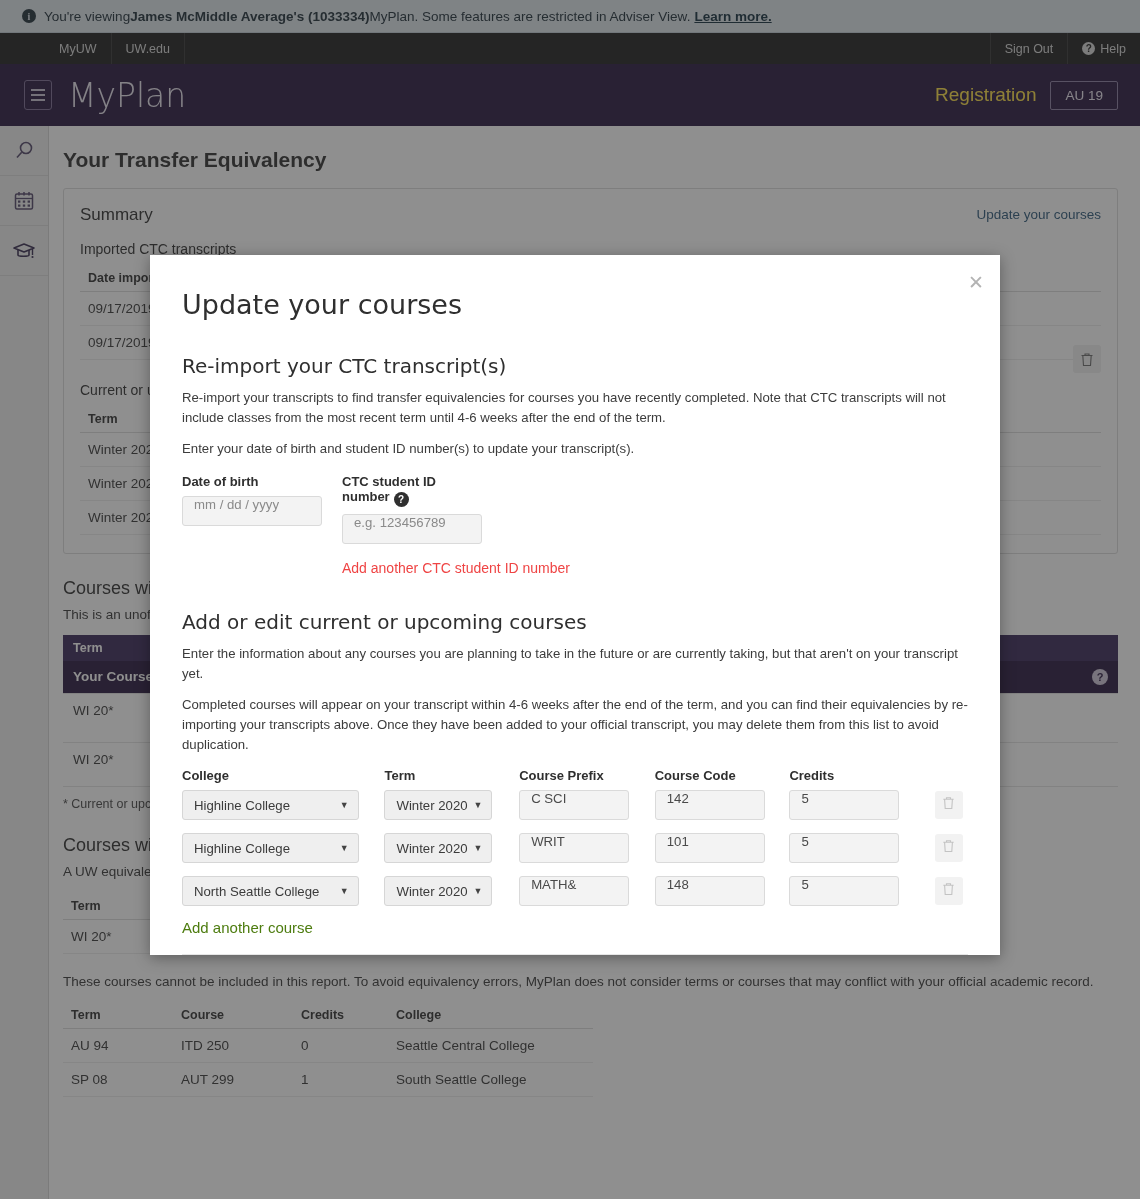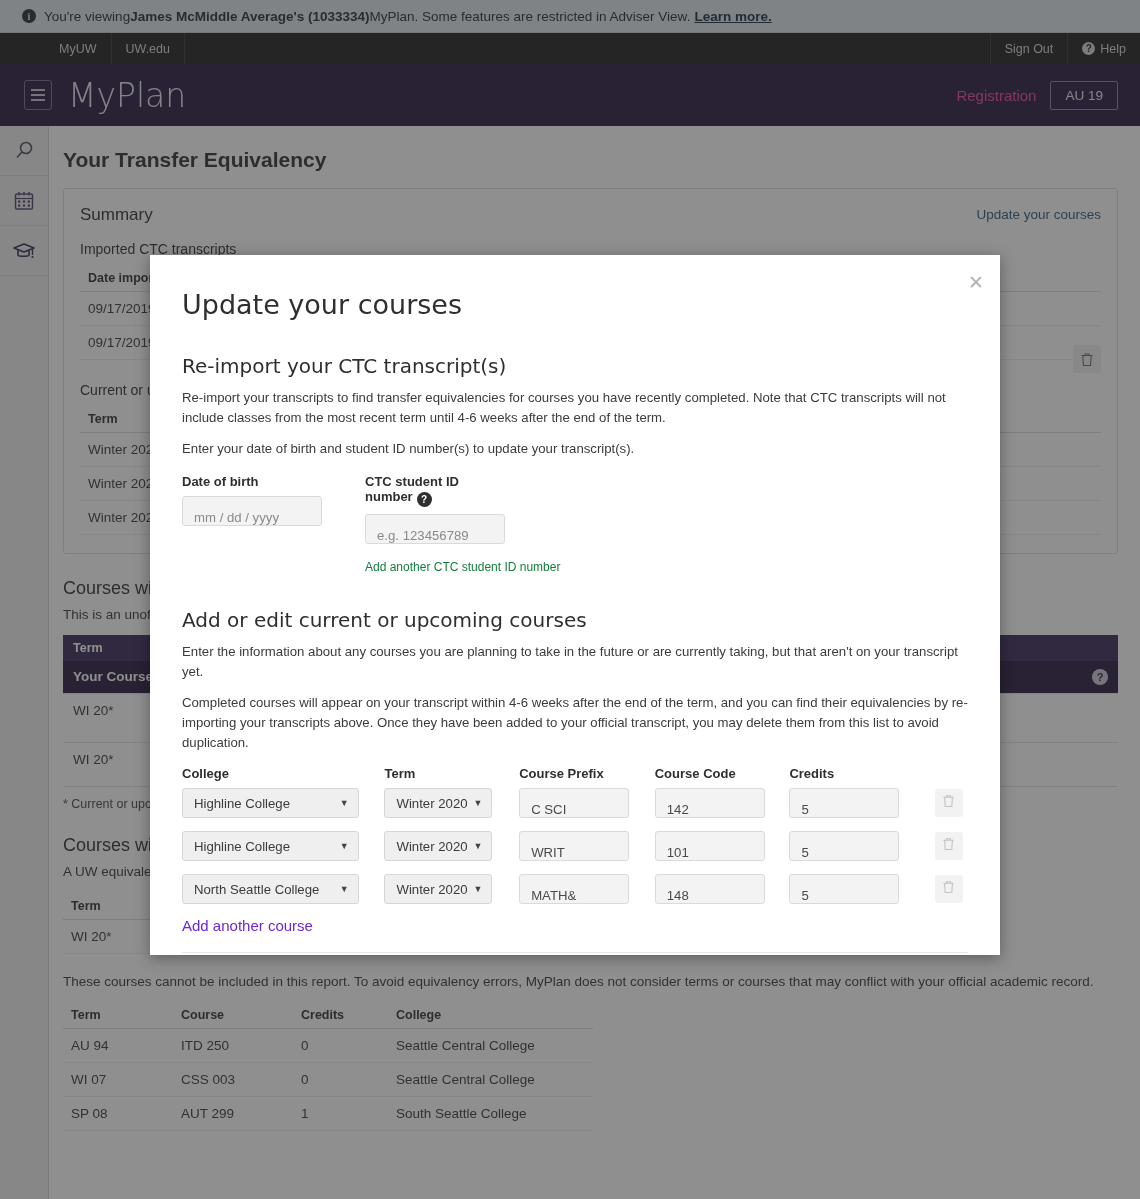--- a/index.html
+++ b/index.html
@@ -79,21 +79,21 @@
   }
   .hamburger span { display: block; width: 14px; height: 2px; background: #c9c2d4; }
   .brand-title {
     font-size: 33px; font-weight: 300; color: #e9e5ef;
     letter-spacing: 0px;
     font-family: "DejaVu Sans", sans-serif;
   }
   .brand-right {
     margin-left: auto; display: flex; align-items: center; gap: 14px;
   }
-  .brand-right .reg-label { color: #ec4899; font-size: 15px; }
+  .brand-right .reg-label { color: #fde047; font-size: 19px; }
   .term-pill {
     border: 1px solid #8d80a3; color: #ece8f2;
     padding: 6px 14px; font-size: 13.5px; border-radius: 2px;
   }
 
   
   .rail {
     position: absolute; left: 0; top: 126px;
     width: 49px; height: 1073px;
     background: #efefef; border-right: 1px solid #d5d5d5;
@@ -197,54 +197,54 @@
   .fld-label { font-size: 13px; font-weight: bold; color: #2f2f2f; margin-bottom: 7px; display:block; }
   .fld-label .q {
     display: inline-flex; align-items: center; justify-content: center;
     width: 15px; height: 15px; border-radius: 50%;
     background: #2f2f2f; color: #fff; font-size: 10px; margin-left: 4px;
     vertical-align: -2px;
   }
   .inp {
     background: #f3f3f3; border: 1px solid #dadada; border-radius: 3px;
     height: 30px; font-size: 13.2px; color: #8a8a8a;
-    display: flex; align-items: flex-end; padding: 0 11px;
+    display: flex; align-items: flex-start; padding: 0 11px;
     font-family: "Liberation Sans", sans-serif;
   }
   .inp.filled { color: #4a4a4a; }
   .sel {
     background: #efefef; border: 1px solid #d6d6d6; border-radius: 3px;
     height: 30px; font-size: 13.2px; color: #3b3b3b;
     display: flex; align-items: center; justify-content: space-between;
     padding: 0 9px 0 11px;
   }
   .sel .caret { font-size: 9px; color: #444; }
-  .muted-link { color: #15803d; font-size: 12px; }
-
-  .dob-row { display: flex; gap: 43px; margin-top: 16px; }
+  .muted-link { color: #ef4444; font-size: 14px; }
+
+  .dob-row { display: flex; gap: 20px; margin-top: 16px; }
   .dob-col { width: 140px; }
   .ctc-col { width: 140px; }
 
   .courses-grid { margin-top: 14px; }
   .cg-head, .cg-row { display: flex; align-items: center; }
   .cg-head > div { font-size: 13px; font-weight: bold; color: #2f2f2f; padding-bottom: 7px;}
   .cg-row { margin-bottom: 13px; }
   .c-college { width: 185px; margin-right: 0; }
   .c-term    { width: 113px; }
   .c-prefix  { width: 115px; }
   .c-code    { width: 115px; }
   .c-credits { width: 115px; }
   .c-del     { width: 40px; display: flex; justify-content: center; }
   .sp1 { width: 27px; } .sp2 { width: 28px; } .sp3 { width: 27px; } .sp4 { width: 26px; } .sp5 { width: 32px; }
 
   .del-btn {
     width: 28px; height: 28px; background: #f2f2f2; border-radius: 3px;
     display: inline-flex; align-items: center; justify-content: center;
   }
-  .add-course { color: #6d28d9; font-size: 15px; margin: 11px 0 18px 0; }
+  .add-course { color: #4d7c0f; font-size: 15px; margin: 11px 0 18px 0; }
   .modal-divider { border-top: 1px solid #e6e6e6; margin: 0 0 22px 0; }
 </style>
 </head>
 <body>
 
 <div id="page-root">
 
   <div class="alert-strip">
     <span class="info-ico">i</span>
     <span>You're viewing </span>
@@ -466,26 +466,20 @@
       </tr>
         </thead>
       <tbody>
         <tr>
           <td>AU 94</td>
           <td>ITD 250</td>
           <td>0</td>
           <td>Seattle Central College</td>
         </tr>
         <tr>
-          <td>WI 07</td>
-          <td>CSS 003</td>
-          <td>0</td>
-          <td>Seattle Central College</td>
-        </tr>
-        <tr>
           <td>SP 08</td>
           <td>AUT 299</td>
           <td>1</td>
           <td>South Seattle College</td>
         </tr>
       </tbody>
     </table>
   </div>
 </div>
 

